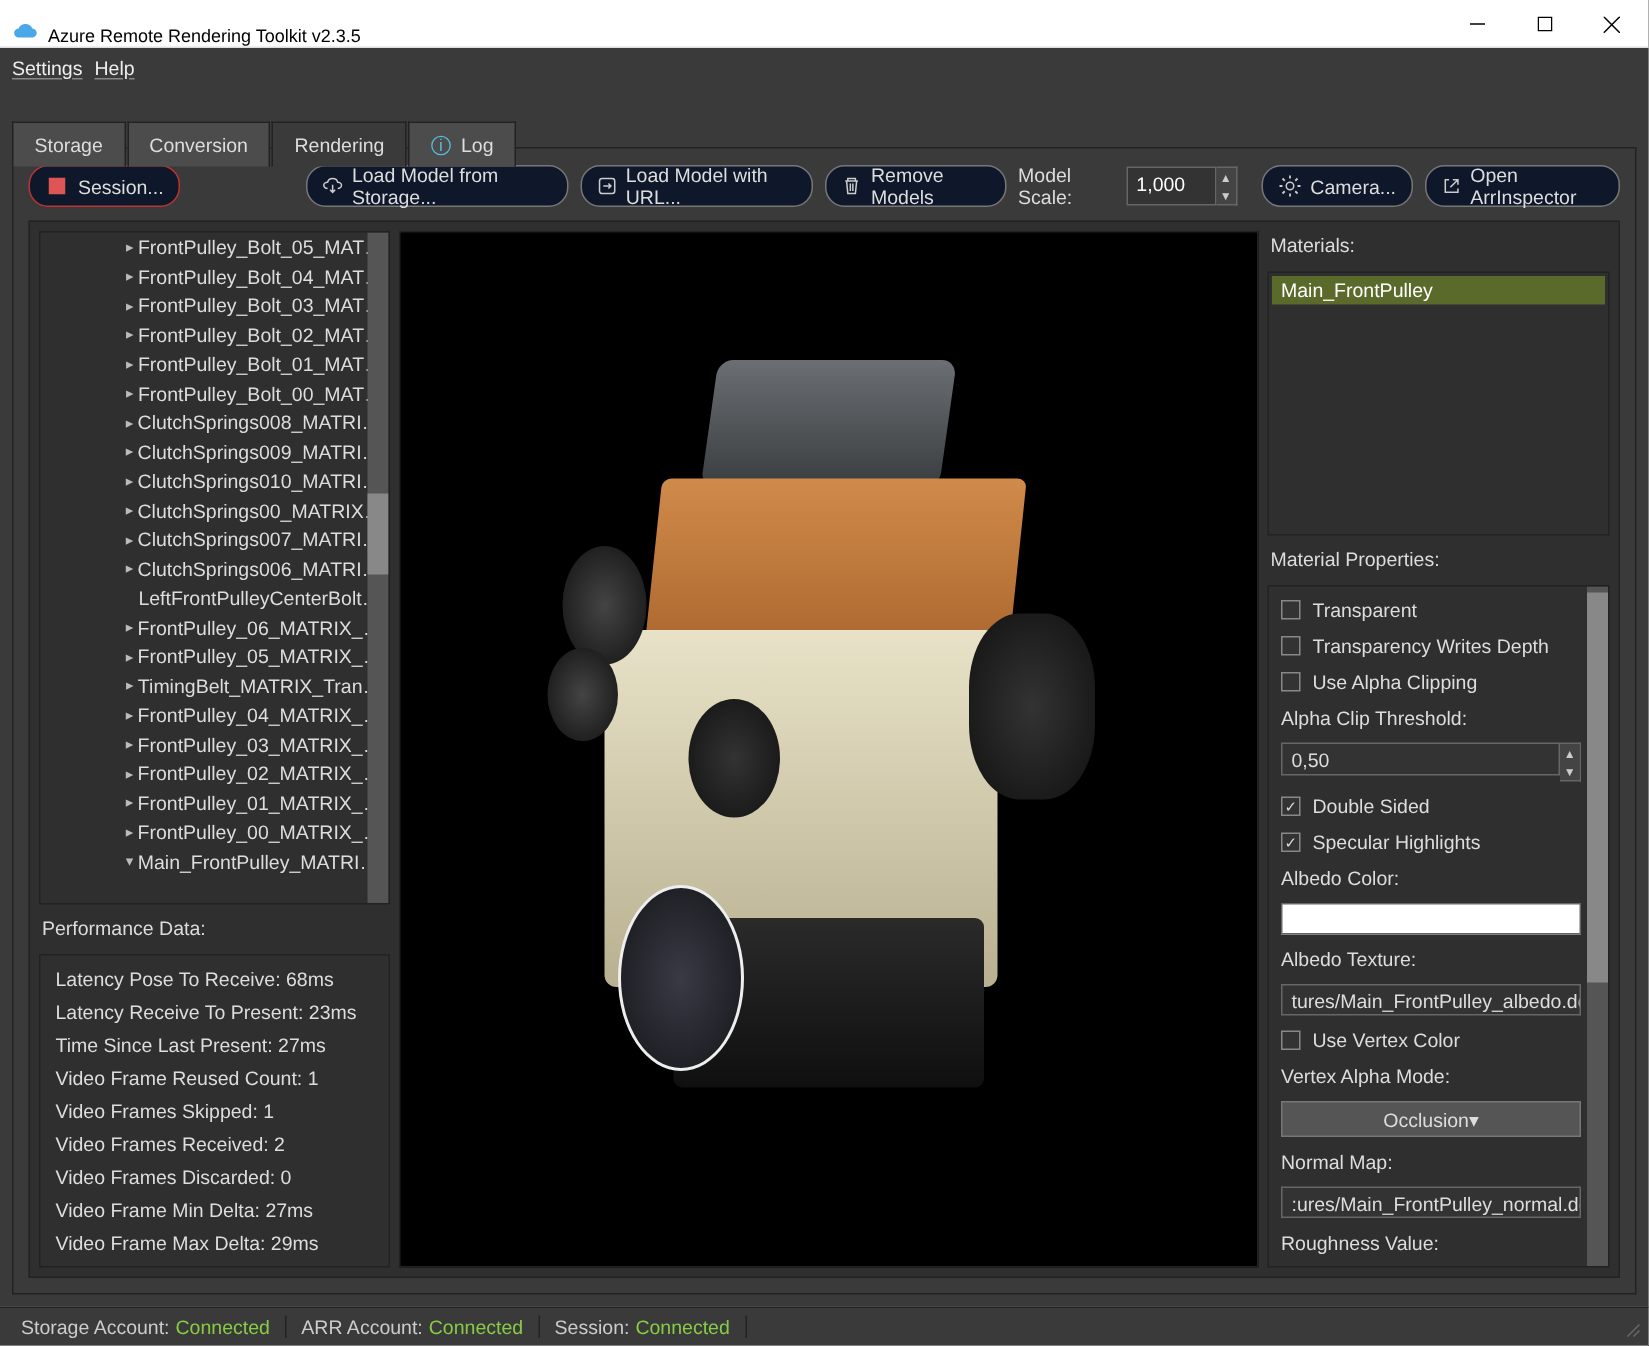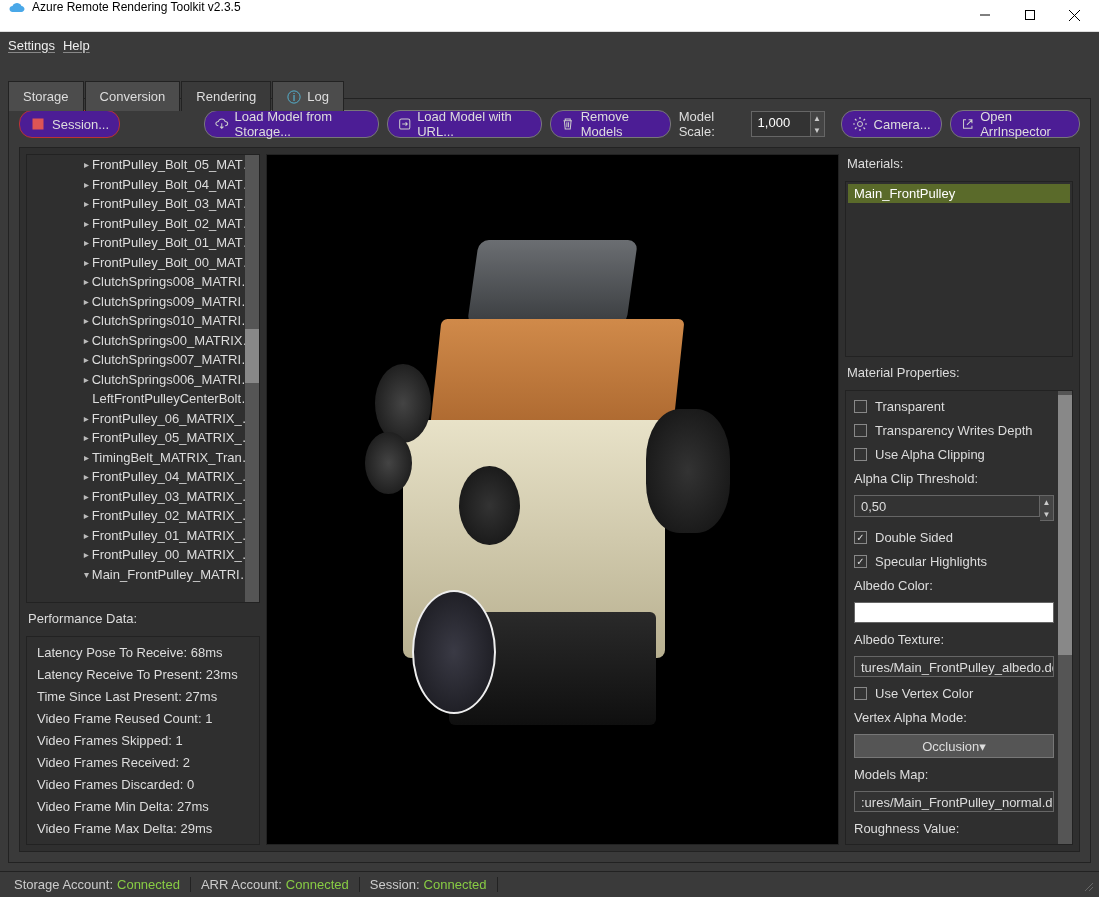--- a/index.html
+++ b/index.html
@@ -1,30 +1,30 @@
 <!DOCTYPE html>
 <html><head>
 <meta charset="utf-8">
 <style>
 *{box-sizing:border-box;margin:0;padding:0;font-family:"Segoe UI",Arial,sans-serif;font-size:13px;color:#ddd;user-select:none}
 body{background:#fff;width:1099px;height:897px;overflow:hidden;display:flex;flex-direction:column}
-.titlebar{height:32px;background:#fff;display:flex;align-items:flex-start;padding:0 2px;border-bottom:1px solid #ddd}
+.titlebar{height:32px;background:#fff;display:flex;align-items:flex-end;padding:0 2px;border-bottom:1px solid #ddd}
 .titlebar .icon{width:18px;height:18px;margin:0 6px}
 .titlebar .title{color:#000;flex:1;font-size:12px}
 .win-btn{width:45px;height:30px;display:flex;align-items:center;justify-content:center;color:#000}
 .menubar{height:26px;background:#3a3a3a;display:flex;align-items:center;padding:0 8px;gap:8px}
 .menubar span{color:#eee;text-decoration:underline;text-decoration-color:#888;text-underline-offset:2px;cursor:pointer}
 .client{flex:1;background:#3a3a3a;padding:4px 8px 8px 8px;display:flex;flex-direction:column;gap:6px}
 .tabs{display:flex;align-items:center;margin-top:0px}
 .tab{padding:7px 14px;background:#4c4c4c;color:#ddd;border:1px solid #222;border-bottom:none;margin-right:1px;cursor:pointer;position:relative;top:19px;display:flex;align-items:center;gap:6px}
 .tab.active{background:#3a3a3a;border-color:#222;z-index:2}
 .tab svg{width:14px;height:14px}
 .panel{flex:1;border:1px solid #222;background:#3a3a3a;padding:10px;display:flex;flex-direction:column;gap:8px}
 .toolbar{display:flex;gap:8px;align-items:center}
-.btn{display:flex;align-items:center;gap:6px;background:#4c1d95;border:1px solid #777;border-radius:13px;padding:4px 10px;cursor:pointer;color:#ddd;height:28px}
+.btn{display:flex;align-items:center;gap:6px;background:#0f172a;border:1px solid #777;border-radius:13px;padding:4px 10px;cursor:pointer;color:#ddd;height:28px}
 .btn svg{width:16px;height:16px;stroke:#ccc;fill:none}
 .btn.session{border-color:#b33}
 .btn.session svg{stroke:#d55;fill:#d55}
 .spacer{flex:1}
 .lbl{color:#ddd}
 .num-input{background:#333;border:1px solid #666;padding:3px 6px;width:60px;color:#fff;height:26px}
 .spinner{width:14px;height:26px;display:flex;flex-direction:column;border:1px solid #666;border-left:none}
 .spinner div{flex:1;background:#444;display:flex;align-items:center;justify-content:center;font-size:8px;color:#ccc}
 .workspace{flex:1;border:1px solid #222;background:#2f2f2f;display:flex;padding:6px;gap:6px}
 .left{width:234px;display:flex;flex-direction:column;gap:6px}
@@ -334,21 +334,21 @@
             <div class="text-input">tures/Main_FrontPulley_albedo.dds</div>
             <div class="chk">
                 <div class="box"></div>
                 <span>Use Vertex Color</span>
               </div>
             <div class="field-label">Vertex Alpha Mode:</div>
             <div class="select">
                 <span>Occlusion</span>
                 <span>▾</span>
               </div>
-            <div class="field-label">Models Map:</div>
+            <div class="field-label">Normal Map:</div>
             <div class="text-input">:ures/Main_FrontPulley_normal.dds</div>
             <div class="field-label">Roughness Value:</div>
           </div>
           <div class="scrollbar">
               <div class="thumb" style="top:4px;height:260px"></div>
             </div>
         </div>
       </div>
     </div>
   </div>

